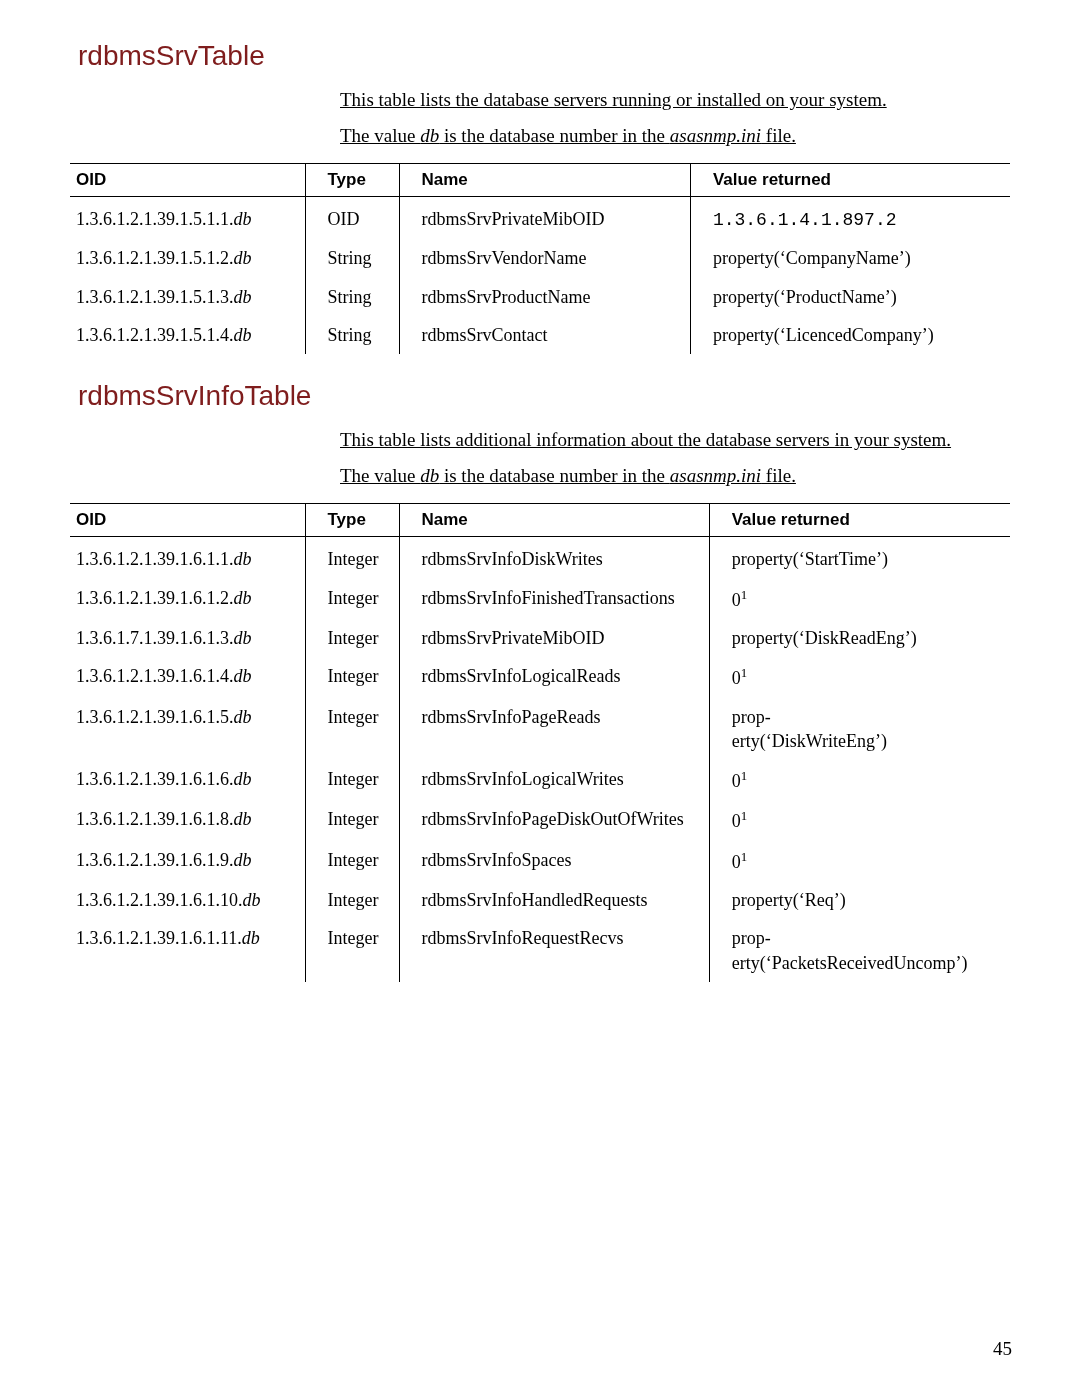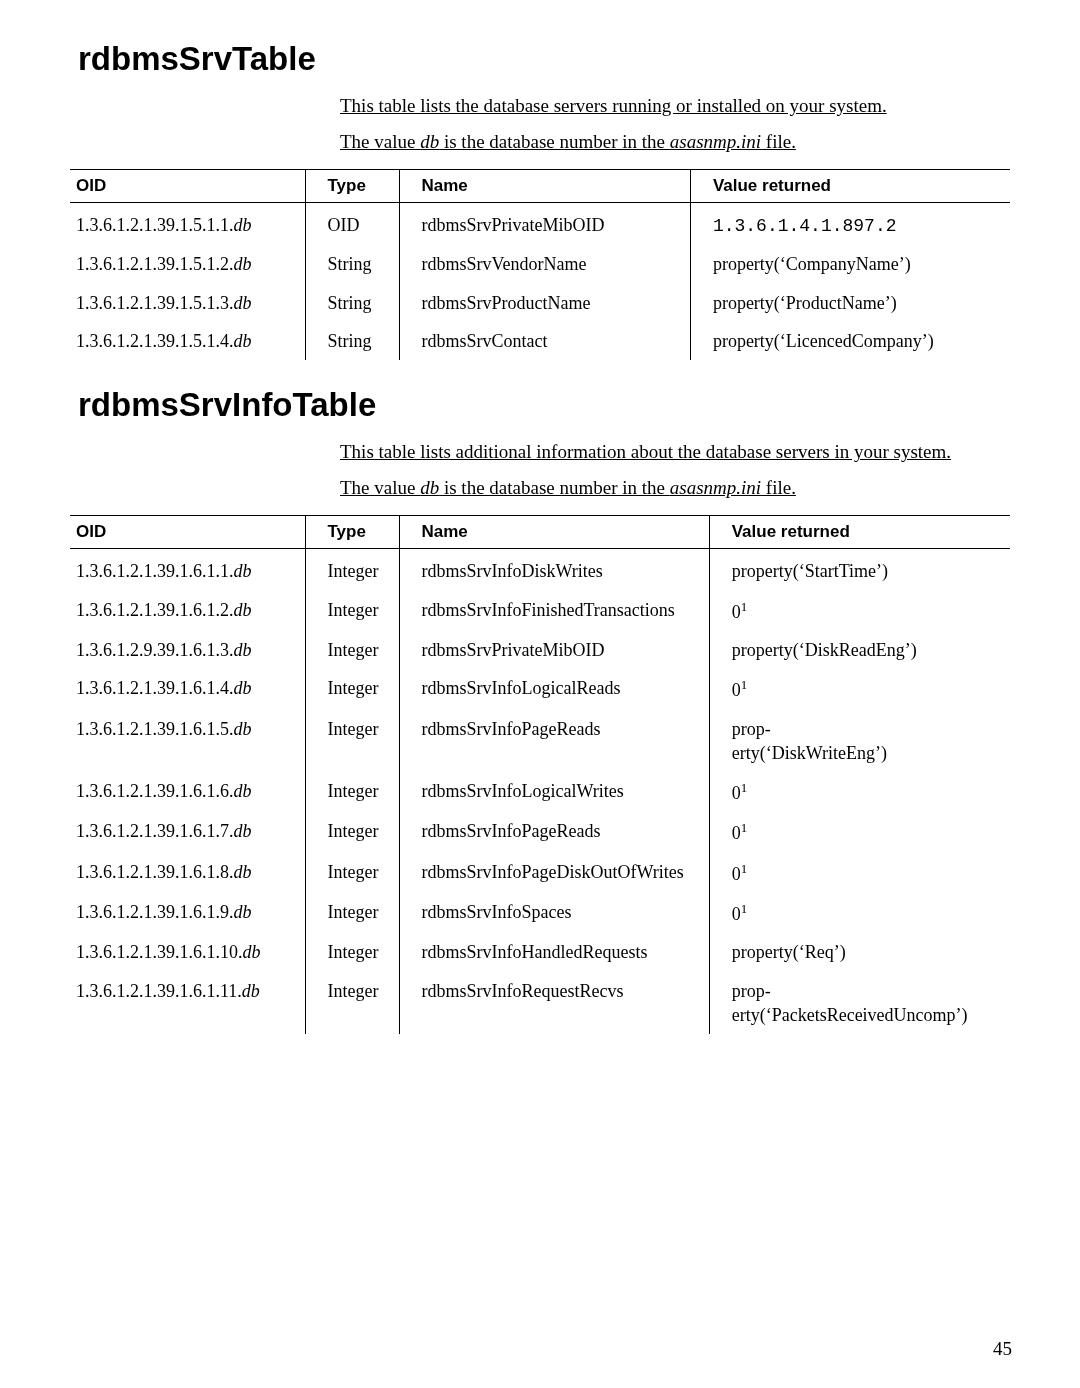--- a/index.html
+++ b/index.html
@@ -21,23 +21,23 @@
     text-align: right;
     font-style: italic;
     font-family: Arial, Helvetica, sans-serif;
     font-size: 19px;
     padding-bottom: 6px;
     border-bottom: 1px solid #000;
     margin-bottom: 45px;
   }
   h2.sec {
     font-family: Arial, Helvetica, sans-serif;
-    color: #000000;
-    font-size: 33px;
-    font-weight: bold;
+    color: #7f1d1d;
+    font-size: 28px;
+    font-weight: normal;
     margin: 0 0 14px 8px;
   }
   .intro {
     margin-left: 270px;
     font-size: 19px;
     line-height: 1.45;
     margin-bottom: 14px;
   }
   .intro p { margin: 0 0 8px 0; text-decoration: underline; }
   .ital { font-style: italic; }
@@ -158,47 +158,41 @@
           <td class="sep">rdbmsSrvInfoDiskWrites</td>
           <td class="sep">property(‘StartTime’)</td>
         </tr>
         <tr>
           <td><span>1.3.6.1.2.1.39.1.6.1.2.</span><span class="ital">db</span></td>
           <td class="sep">Integer</td>
           <td class="sep">rdbmsSrvInfoFinishedTransactions</td>
           <td class="sep"><span>0</span><span class="sup">1</span></td>
         </tr>
         <tr>
-          <td><span>1.3.6.1.2.9.39.1.6.1.3.</span><span class="ital">db</span></td>
+          <td><span>1.3.6.1.7.1.39.1.6.1.3.</span><span class="ital">db</span></td>
           <td class="sep">Integer</td>
           <td class="sep">rdbmsSrvPrivateMibOID</td>
           <td class="sep">property(‘DiskReadEng’)</td>
         </tr>
         <tr>
           <td><span>1.3.6.1.2.1.39.1.6.1.4.</span><span class="ital">db</span></td>
           <td class="sep">Integer</td>
           <td class="sep">rdbmsSrvInfoLogicalReads</td>
           <td class="sep"><span>0</span><span class="sup">1</span></td>
         </tr>
         <tr>
           <td><span>1.3.6.1.2.1.39.1.6.1.5.</span><span class="ital">db</span></td>
           <td class="sep">Integer</td>
           <td class="sep">rdbmsSrvInfoPageReads</td>
           <td class="sep">prop-<br>erty(‘DiskWriteEng’)</td>
         </tr>
         <tr>
           <td><span>1.3.6.1.2.1.39.1.6.1.6.</span><span class="ital">db</span></td>
           <td class="sep">Integer</td>
           <td class="sep">rdbmsSrvInfoLogicalWrites</td>
-          <td class="sep"><span>0</span><span class="sup">1</span></td>
-        </tr>
-        <tr>
-          <td><span>1.3.6.1.2.1.39.1.6.1.7.</span><span class="ital">db</span></td>
-          <td class="sep">Integer</td>
-          <td class="sep">rdbmsSrvInfoPageReads</td>
           <td class="sep"><span>0</span><span class="sup">1</span></td>
         </tr>
         <tr>
           <td><span>1.3.6.1.2.1.39.1.6.1.8.</span><span class="ital">db</span></td>
           <td class="sep">Integer</td>
           <td class="sep">rdbmsSrvInfoPageDiskOutOfWrites</td>
           <td class="sep"><span>0</span><span class="sup">1</span></td>
         </tr>
         <tr>
           <td><span>1.3.6.1.2.1.39.1.6.1.9.</span><span class="ital">db</span></td>

